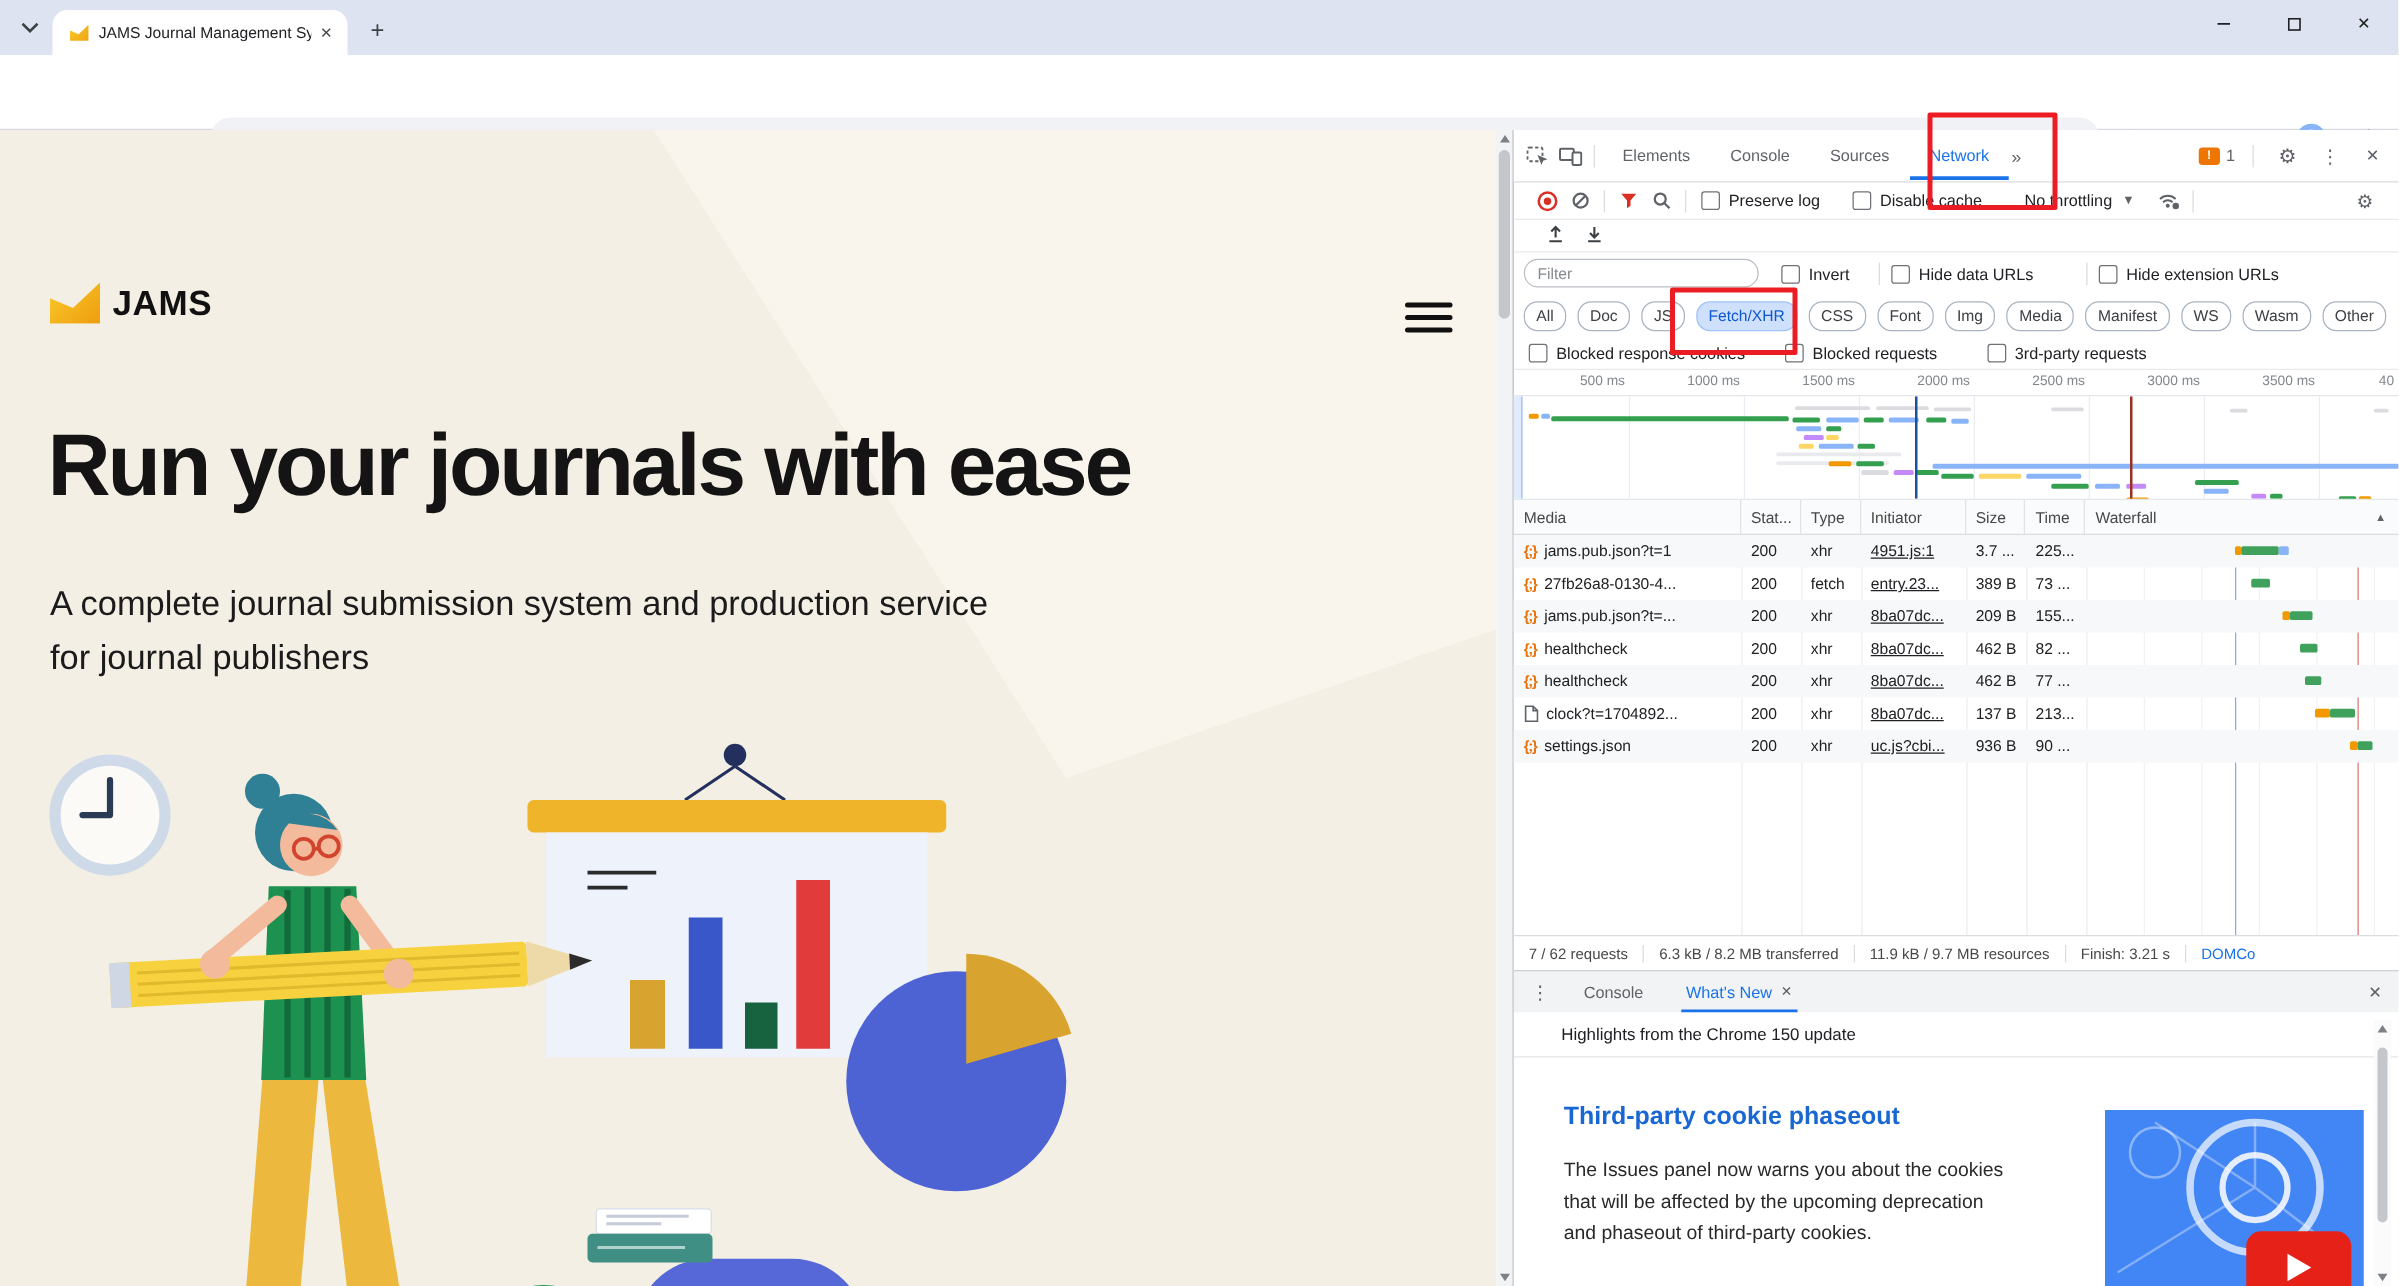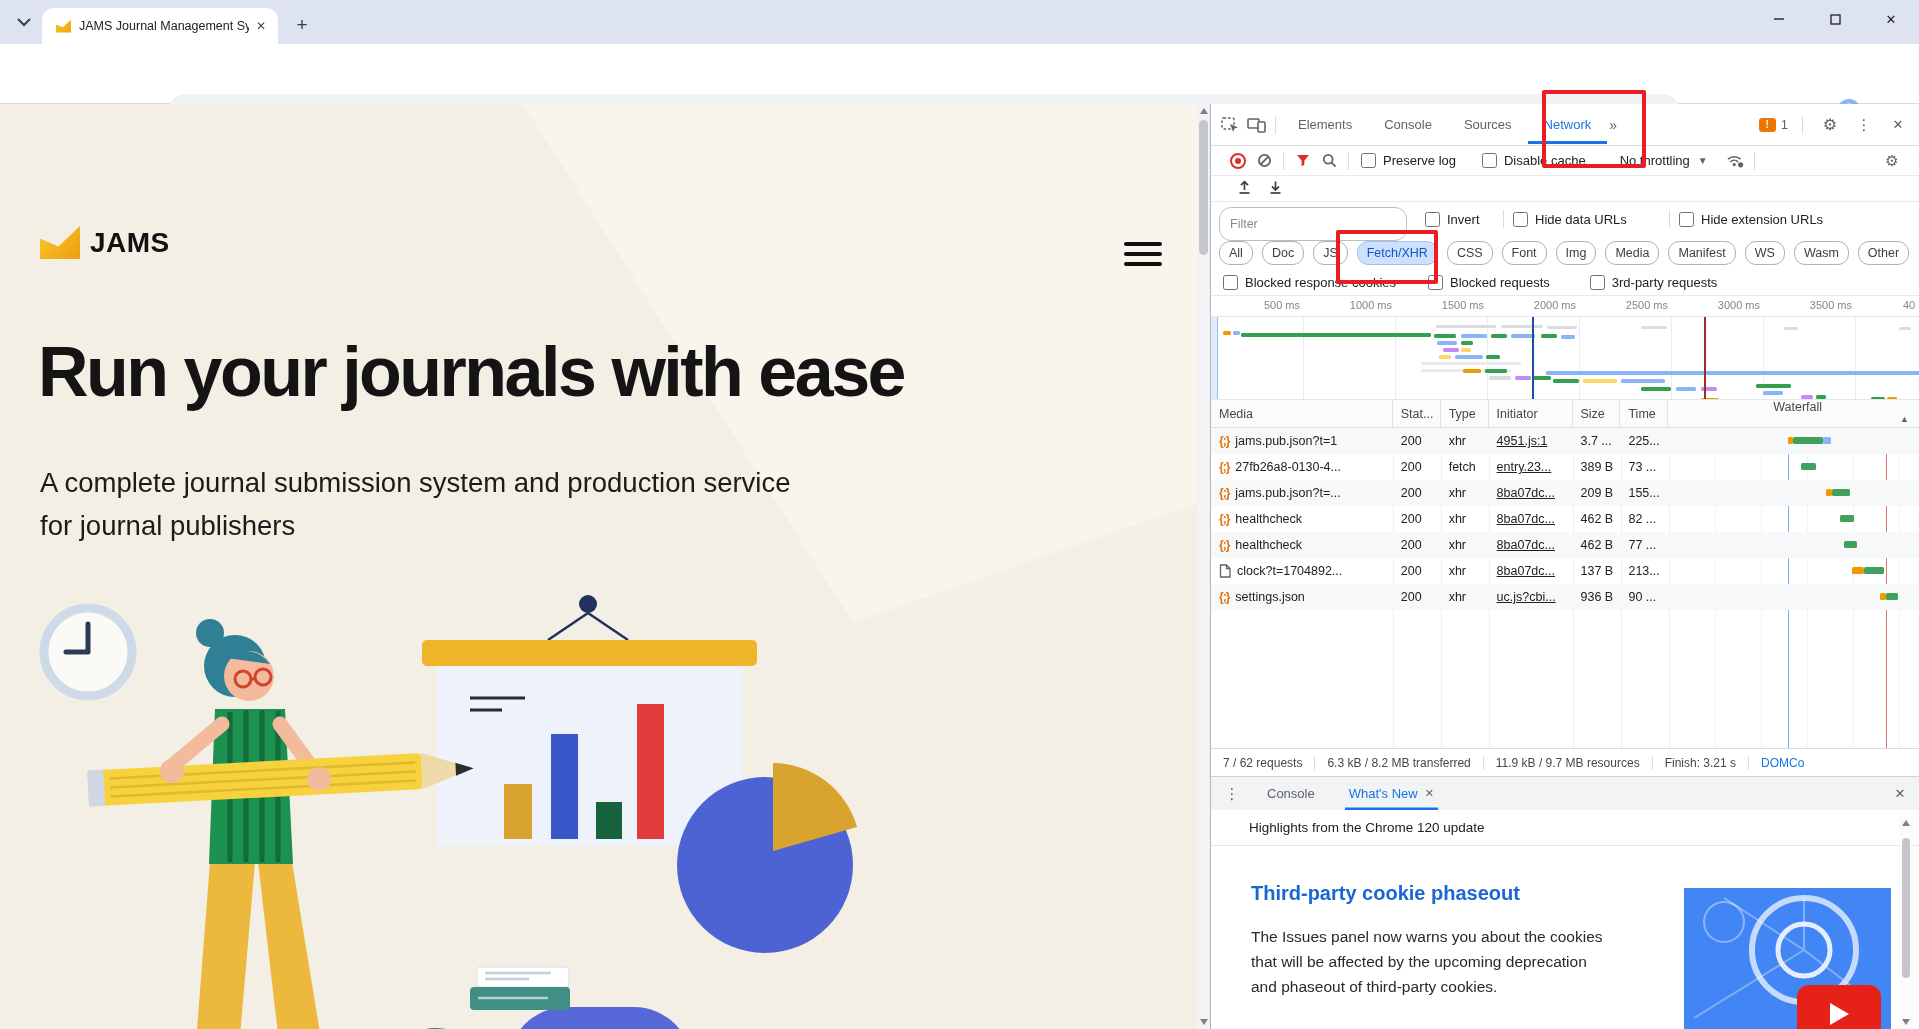--- a/index.html
+++ b/index.html
@@ -63,21 +63,21 @@
   .dt-iconbtn{width:26px;height:26px;display:flex;align-items:center;justify-content:center;color:#5f6368;}
   .dt-netbar{position:absolute;left:0;top:42px;width:100%;height:30px;display:flex;align-items:center;
              border-bottom:1px solid #e8eaed;box-sizing:border-box;}
   .rec{width:12px;height:12px;border:2px solid #d93025;border-radius:50%;display:flex;align-items:center;justify-content:center;}
   .rec i{width:6px;height:6px;background:#d93025;border-radius:50%;}
   .cb{width:13px;height:13px;border:1.6px solid #6e7277;border-radius:2.5px;background:#fff;flex:none;}
   .cbl{display:flex;align-items:center;gap:7px;color:#202124;font-size:13px;white-space:nowrap;}
   .dt-harrow{position:absolute;left:0;top:72px;width:100%;height:26px;display:flex;align-items:center;
              gap:16px;padding-left:26px;box-sizing:border-box;border-bottom:1px solid #e8eaed;}
   .dt-filter{position:absolute;left:0;top:98px;width:100%;height:34px;display:flex;align-items:center;}
-  .filter-input{position:absolute;left:8px;top:5px;width:188px;height:34px;border:1px solid #b9bec4;
+  .filter-input{position:absolute;left:8px;top:5px;width:188px;height:23px;border:1px solid #b9bec4;
                 border-radius:12px;font-size:12.5px;padding:0 10px;box-sizing:border-box;color:#b91c1c;
                 font-family:inherit;background:#fff;}
   .filter-input::placeholder{color:#868b90;}
   .dt-chips{position:absolute;left:0;top:132px;width:100%;height:34px;display:flex;align-items:center;
             gap:9px;padding-left:8px;box-sizing:border-box;}
   .chip{height:22px;padding:0 9px;border:1px solid #a9b4c0;border-radius:11px;display:flex;align-items:center;
         font-size:12.5px;color:#3c4043;background:#fff;white-space:nowrap;}
   .chip.active{background:#cfe0fc;border-color:#9ec1f7;color:#0b57d0;}
   .dt-opts{position:absolute;left:0;top:166px;width:100%;height:26px;display:flex;align-items:center;
            padding-left:12px;box-sizing:border-box;border-bottom:1px solid #e8eaed;}
@@ -560,21 +560,21 @@
         </div>
         <div class="th" style="width: 84px;">
           <span>Initiator</span>
         </div>
         <div class="th" style="width: 48px;">
           <span>Size</span>
         </div>
         <div class="th" style="width: 48px;">
           <span>Time</span>
         </div>
-        <div class="th" style="width: 251px; border-right: none; flex-direction: column;">
+        <div class="th" style="width: 251px; border-right: none;">
           <span>Waterfall</span>
           <span style="margin-left: auto; margin-right: 10px; font-size: 9px; color: rgb(95, 99, 104);">▲</span>
         </div>
       </div>
 
     <div class="dt-body" id="tableBody">
         <div class="colline" style="left: 182px;"></div>
         <div class="colline" style="left: 230px;"></div>
         <div class="colline" style="left: 278px;"></div>
         <div class="colline" style="left: 362px;"></div>
@@ -732,21 +732,21 @@
             <span style="font-size: 11px; color: rgb(95, 99, 104);">✕</span>
           </div>
         </div>
       <div class="dt-iconbtn" style="margin-left:auto;margin-right:6px;">
           <span>✕</span>
         </div>
     </div>
 
     <div class="dt-whatsnew">
       <div class="wn-head">
-        <span>Highlights from the Chrome 120 update</span>
+        <span>Highlights from the Chrome 150 update</span>
       </div>
       <div class="wn-title">Third-party cookie phaseout</div>
       <div class="wn-body">The Issues panel now warns you about the cookies that will be affected by the upcoming deprecation and phaseout of third-party cookies.</div>
       <div class="wn-thumb">
         <svg width="207" height="141" viewBox="0 0 207 141">
           <circle cx="120" cy="62" r="52" fill="none" stroke="rgba(255,255,255,.7)" stroke-width="6"></circle>
           <circle cx="120" cy="62" r="26" fill="none" stroke="rgba(255,255,255,.85)" stroke-width="5"></circle>
           <path d="M10 130L120 62M120 10v52M40 10l80 52M196 120l-76-58" stroke="rgba(255,255,255,.35)" stroke-width="2"></path>
           <circle cx="40" cy="34" r="20" fill="none" stroke="rgba(255,255,255,.4)" stroke-width="2"></circle>
         </svg>

